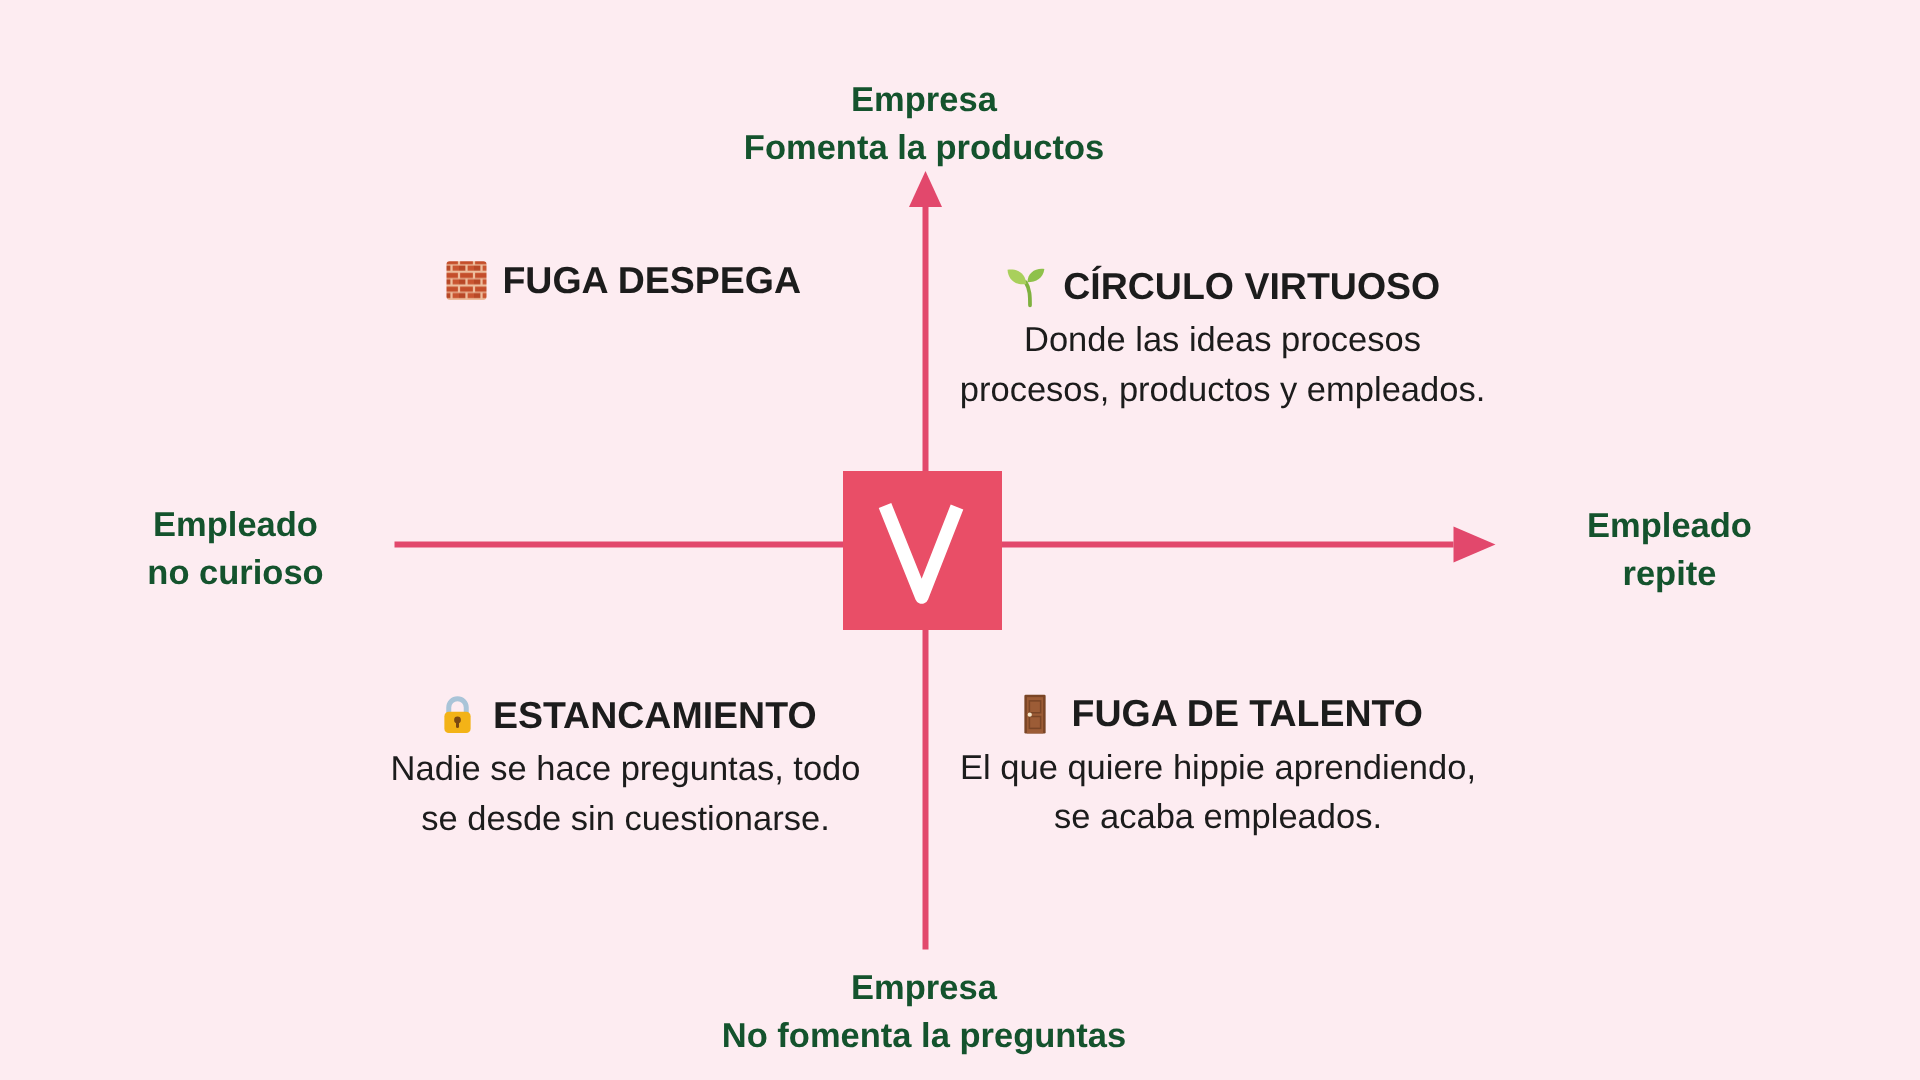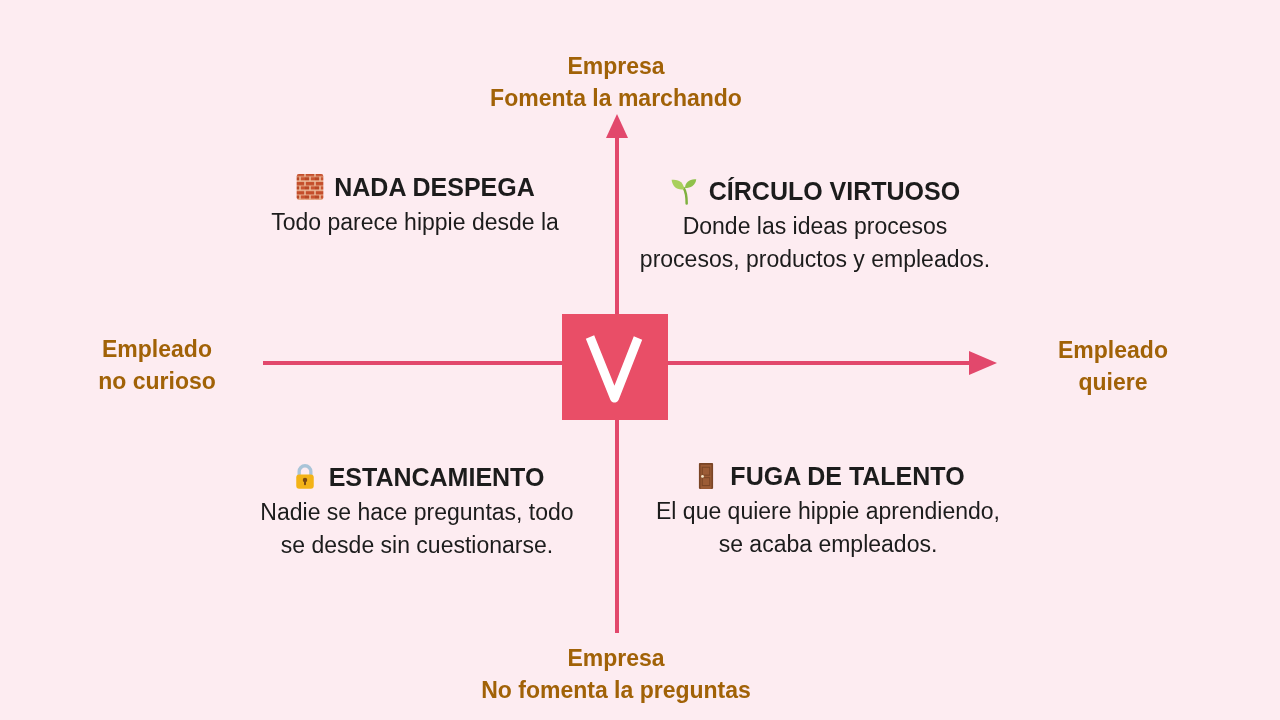--- a/index.html
+++ b/index.html
@@ -18,70 +18,70 @@
     border-left:11px solid transparent;border-right:11px solid transparent;
     border-bottom:24px solid #e2486c;
   }
   .arrow-right{
     position:absolute;left:969px;top:351px;width:0;height:0;
     border-top:12px solid transparent;border-bottom:12px solid transparent;
     border-left:28px solid #e2486c;
   }
   
   .axis-label{
-    position:absolute;text-align:center;color:#a16207;
+    position:absolute;text-align:center;color:#14532d;
     font-weight:700;font-size:23px;line-height:32px;
   }
   .axis-top{left:416px;top:50px;width:400px;}
   .axis-bottom{left:416px;top:642px;width:400px;}
   .axis-left{left:7px;top:333px;width:300px;}
   .axis-right{left:963px;top:334px;width:300px;}
   
   .logo-square{
     position:absolute;left:562px;top:314px;width:106px;height:106px;
     background:#e94e67;
   }
   
   .quad{position:absolute;width:440px;text-align:center;color:#1c1c1c;}
   .quad-tl{left:195px;top:170px;}
   .quad-tr{left:595px;top:174px;}
   .quad-bl{left:197px;top:460px;}
-  .quad-br{left:608px;top:459px;}
+  .quad-br{left:592px;top:459px;}
   .quad-title{
     display:flex;align-items:center;justify-content:center;gap:9px;
     font-weight:700;font-size:25px;line-height:34px;height:34px;
   }
   .quad-title .qicon{width:30px;height:30px;flex:0 0 auto;}
   .quad-desc{font-size:23px;line-height:33px;margin-top:2px;font-weight:400;}
 </style>
 </head>
 <body>
 
 <div class="canvas">
 
   <div class="vline"></div>
   <div class="arrow-up"></div>
   <div class="hline"></div>
   <div class="arrow-right"></div>
 
   <div class="axis-label axis-top">
     <div>Empresa</div>
-    <div>Fomenta la marchando</div>
+    <div>Fomenta la productos</div>
   </div>
   <div class="axis-label axis-bottom">
     <div>Empresa</div>
     <div>No fomenta la preguntas</div>
   </div>
   <div class="axis-label axis-left">
     <div>Empleado</div>
     <div>no curioso</div>
   </div>
   <div class="axis-label axis-right">
     <div>Empleado</div>
-    <div>quiere</div>
+    <div>repite</div>
   </div>
 
   <div class="logo-square">
     <svg width="106" height="106" viewBox="0 0 106 106">
       <defs>
         <linearGradient id="fadeR" x1="0" y1="24" x2="0" y2="62" gradientUnits="userSpaceOnUse">
           <stop offset="0" stop-color="#ffffff" stop-opacity="0.95"></stop>
           <stop offset="1" stop-color="#ffffff" stop-opacity="0"></stop>
         </linearGradient>
         <filter id="blur1" x="-30%" y="-30%" width="160%" height="160%">
@@ -100,24 +100,23 @@
         <defs>
           <pattern id="bp" width="12" height="11" patternUnits="userSpaceOnUse">
             <rect width="12" height="11" fill="#edbd9d"></rect>
             <rect x="0.9" y="0.9" width="10.2" height="4.1" fill="#c44e2b"></rect>
             <rect x="-5.1" y="6" width="10.2" height="4.1" fill="#b84827"></rect>
             <rect x="6.9" y="6" width="10.2" height="4.1" fill="#c95531"></rect>
           </pattern>
         </defs>
         <rect x="2" y="2.5" width="32" height="31" rx="2.5" fill="url(#bp)"></rect>
       </svg>
-      <span>NADA DESPEGA</span>
+      <span>FUGA DESPEGA</span>
     </div>
     <div class="quad-desc">
-      <div>Todo parece hippie desde la</div>
     </div>
   </div>
 
   <div class="quad quad-tr">
     <div class="quad-title">
       <svg class="qicon" viewBox="0 0 36 36">
         <path d="M20,33 C20,26 20,20 16.5,14.5" stroke="#7fb13f" stroke-width="3" stroke-linecap="round" fill="none"></path>
         <path d="M17,16 C8,17.5 2.5,12 2,4.5 C11,3.5 16.5,8 17,16 Z" fill="#a9d05c"></path>
         <path d="M18,14.5 C18,7.5 24,3 31.5,4 C30.5,11.5 25,14.5 18,14.5 Z" fill="#8fc14b"></path>
       </svg>

